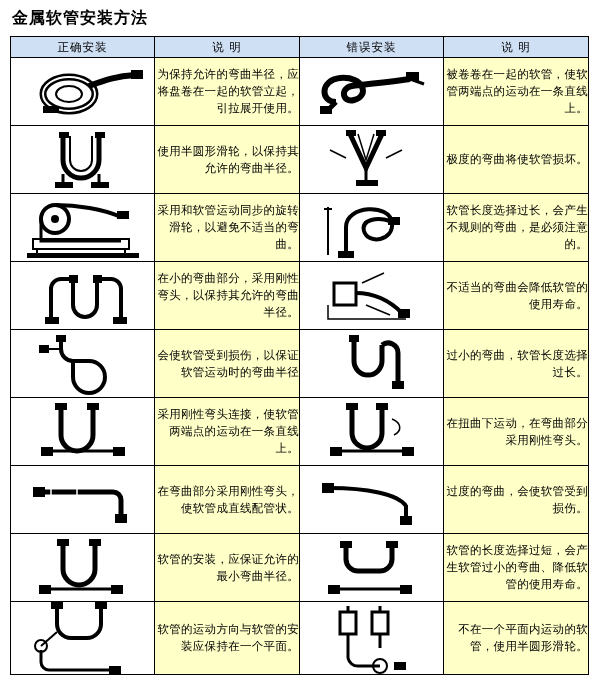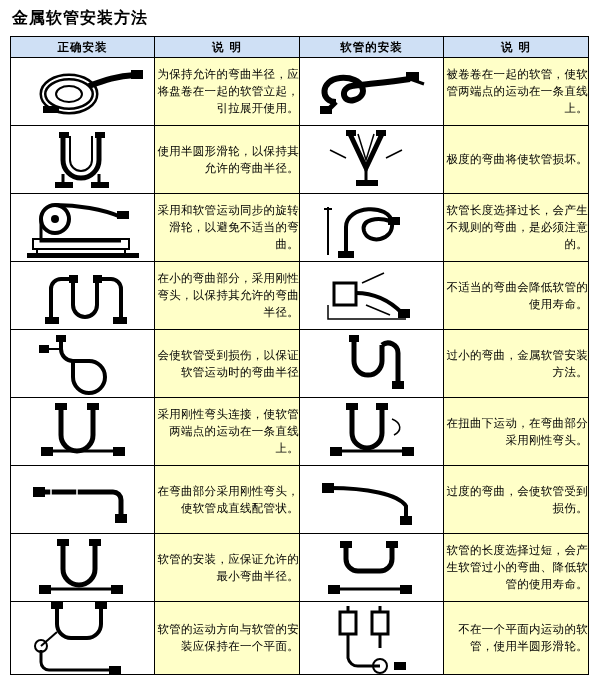--- a/index.html
+++ b/index.html
@@ -35,21 +35,21 @@
     border: 1px solid #000;
   }
   table.hose-table td, table.hose-table th {
     border: 1px solid #000;
     padding: 0;
     vertical-align: middle;
   }
   thead th {
     background: #cfe0f5;
     font-size: 11.5px;
-    font-weight: bold;
+    font-weight: normal;
     height: 20px;
     text-align: center;
     letter-spacing: 1px;
   }
   col.c-img { width: 144px; }
   col.c-txt { width: 145px; }
 
   td.img-cell {
     background: #ffffff;
     text-align: center;
@@ -81,21 +81,21 @@
     <colgroup>
       <col class="c-img">
         <col class="c-txt">
         <col class="c-img">
         <col class="c-txt">
     </colgroup>
     <thead>
       <tr>
         <th>正确安装</th>
         <th>说 明</th>
-        <th>软管的安装</th>
+        <th>错误安装</th>
         <th>说 明</th>
       </tr>
     </thead>
     <tbody>
 
       <tr>
         <td class="img-cell">
           <span class="fig">
             <svg width="132" height="60" viewBox="0 0 132 60">
               <ellipse cx="52" cy="32" rx="26" ry="17" fill="none" stroke="#000" stroke-width="7"></ellipse>
@@ -229,21 +229,21 @@
         <td class="img-cell">
           <span class="fig">
             <svg width="132" height="62" viewBox="0 0 132 62">
               <path d="M48 6 L48 28 A14 14 0 0 0 76 28 L76 12" fill="none" stroke="#000" stroke-width="5"></path>
               <path d="M76 12 A10 10 0 0 1 92 20 L92 50" fill="none" stroke="#000" stroke-width="5"></path>
               <rect x="43" y="2" width="10" height="7" fill="#000"></rect>
               <rect x="86" y="48" width="12" height="8" fill="#000"></rect>
             </svg>
           </span>
         </td>
-        <td class="txt-cell">过小的弯曲，金属软管安装方法。</td>
+        <td class="txt-cell">过小的弯曲，软管长度选择过长。</td>
       </tr>
 
       <tr>
         <td class="img-cell">
           <span class="fig">
             <svg width="132" height="62" viewBox="0 0 132 62">
               <path d="M44 6 L44 34 A16 16 0 0 0 76 34 L76 6" fill="none" stroke="#000" stroke-width="5"></path>
               <rect x="38" y="2" width="12" height="7" fill="#000"></rect>
               <rect x="70" y="2" width="12" height="7" fill="#000"></rect>
               <path d="M30 50 L100 50" stroke="#000" stroke-width="3"></path>

